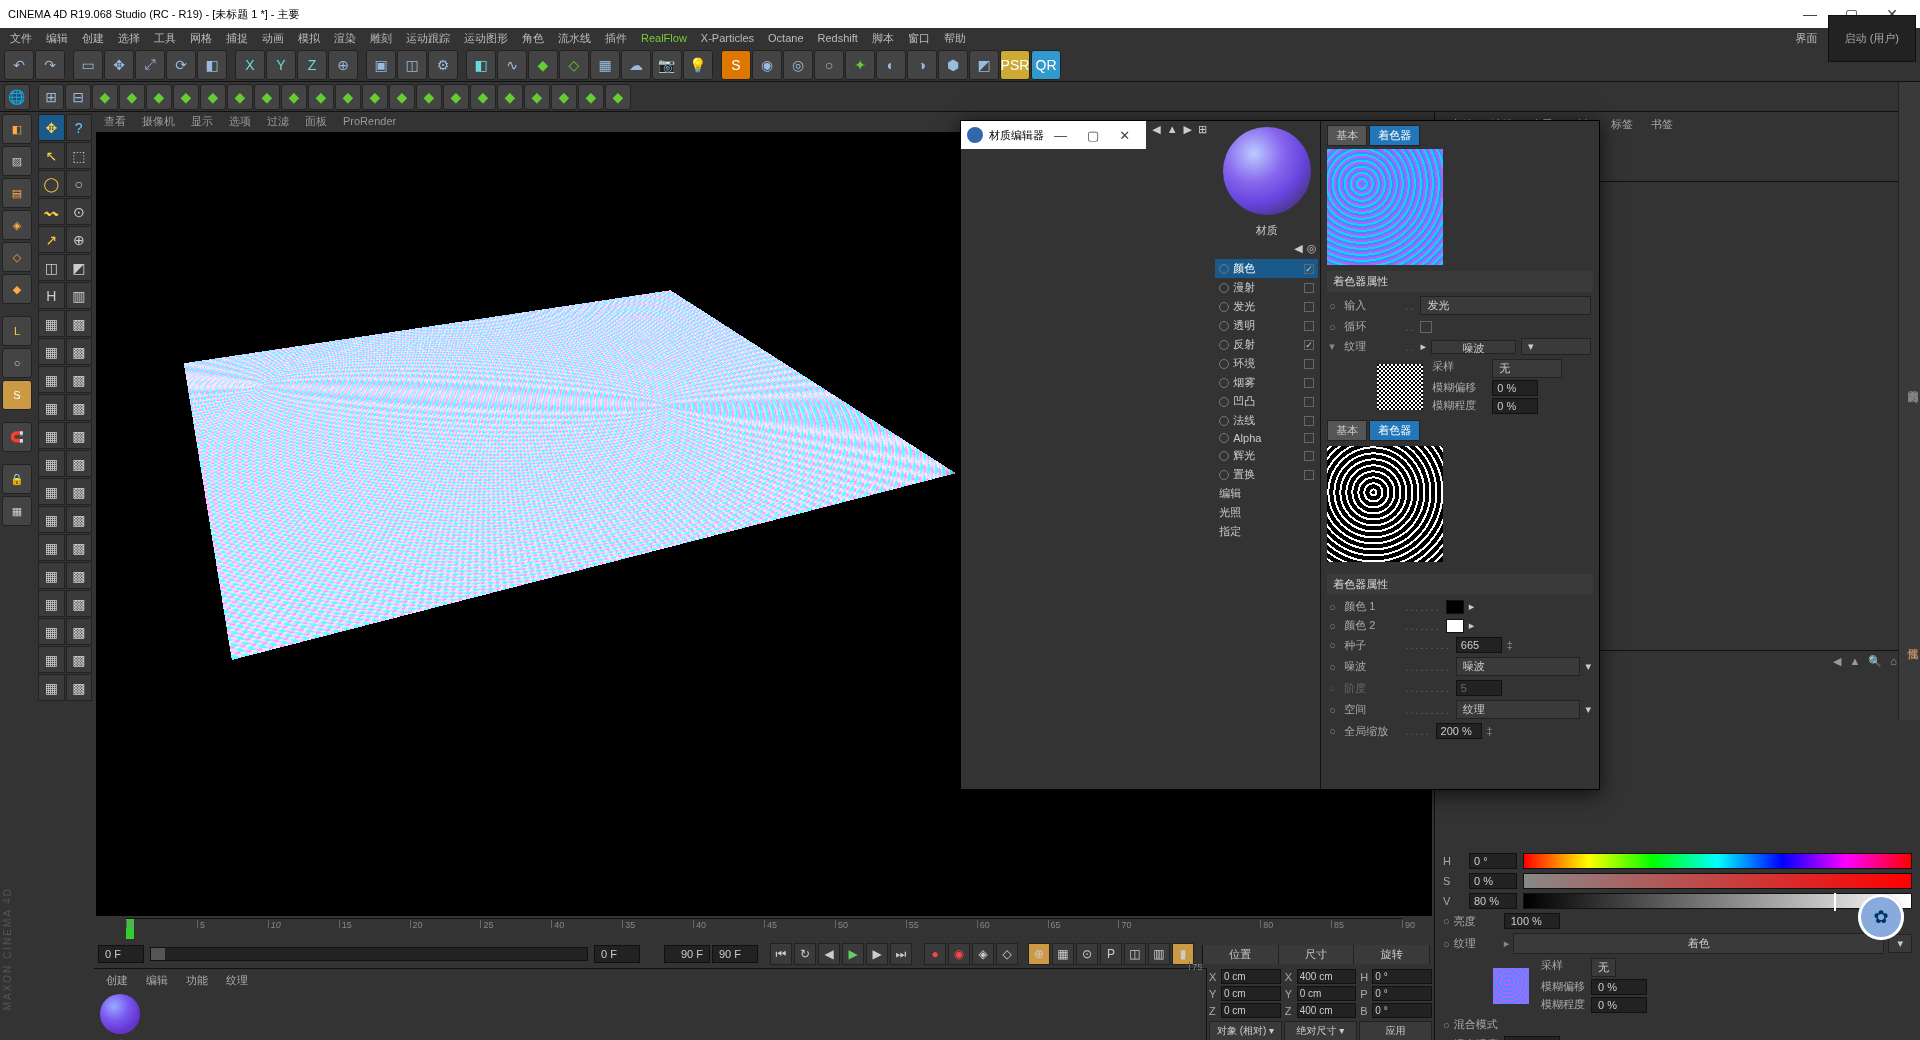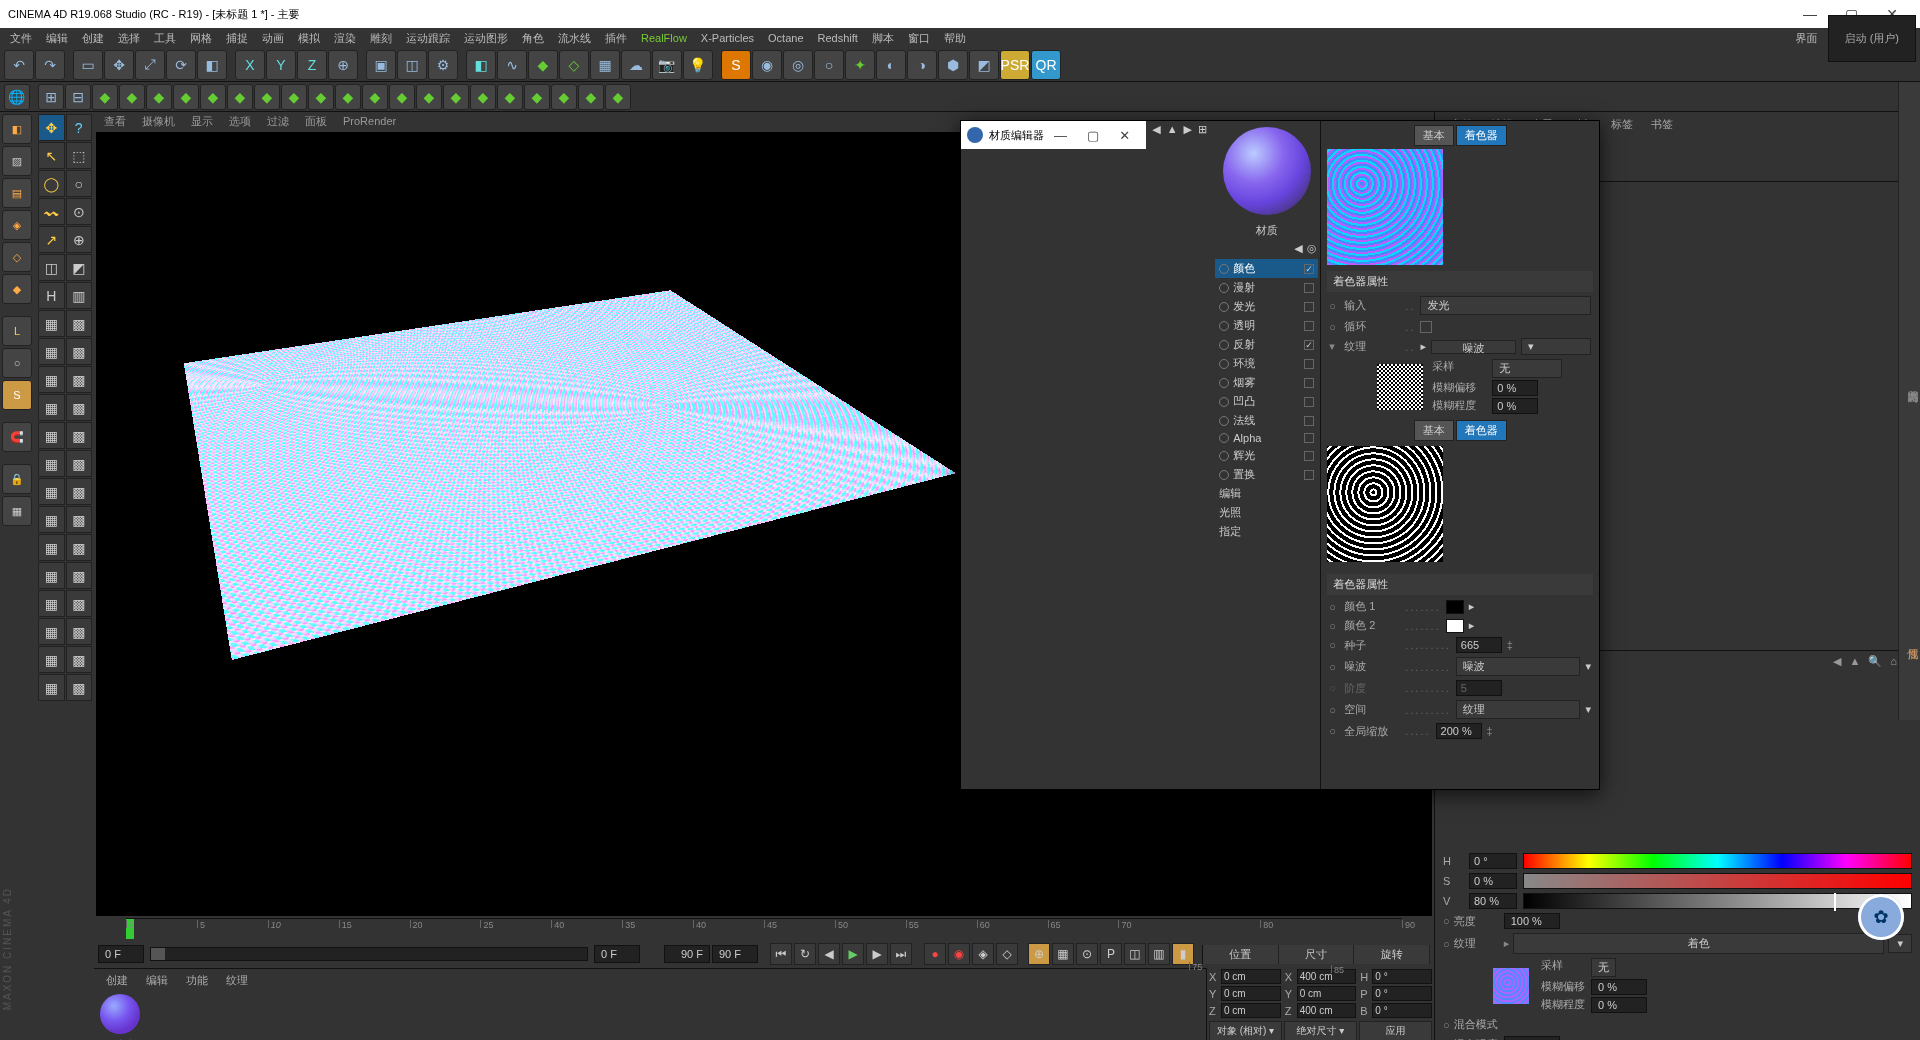--- a/index.html
+++ b/index.html
@@ -86,21 +86,21 @@
 .matwin .mleft { width:108px; background:#333; border-right:1px solid #111; }
 .bigball { width:88px; height:88px; border-radius:50%; margin:6px auto; background:
   radial-gradient(circle at 35% 30%,#bcf,#86e 35%,#64d 60%,#437 85%); }
 .chklist { padding:2px; }
 .chkrow { display:flex; align-items:center; gap:4px; padding:2px 4px; }
 .chkrow .rdo { width:10px; height:10px; border:1px solid #777; border-radius:50%; display:inline-block; }
 .chkrow.sel { background:#1a5a8a; color:#fff; }
 .chkrow .cb { width:10px; height:10px; border:1px solid #666; display:inline-block; }
 .chkrow .cb.on::after { content:"✓"; color:#ccc; font-size:9px; position:relative; top:-3px; }
 .matwin .mright { flex:1; padding:4px 6px; overflow:auto; background:#333; position:relative; }
-.mtabs { display:flex; gap:2px; margin-bottom:3px;justify-content:center; }
+.mtabs { display:flex; gap:2px; margin-bottom:3px; }
 .mtabs .t { background:#555; padding:2px 8px; border:1px solid #222; }
 .mtabs .t.act { background:#2277bb; color:#fff; }
 .bigthumb { width:116px; height:116px; background:
   repeating-radial-gradient(circle at 30% 30%,#58f 0 2px,#a6f 2px 4px,#3cf 4px 6px);
   filter:saturate(1.3); margin:2px 0 6px 0; }
 .sectionhdr { background:#3a3a3a; padding:3px 6px; color:#ddd; margin:4px 0 2px 0; }
 .mrow { display:flex; align-items:center; gap:5px; padding:2px 2px; }
 .mrow .bullet { color:#888; width:10px; }
 .mrow .lab { color:#aaa; min-width:56px; }
 .mrow .dots { color:#666; letter-spacing:2px; flex:0 0 auto; }
@@ -375,21 +375,21 @@
         <div class="tmark" style="left: 38.8889%;">35</div>
         <div class="tmark" style="left: 44.4444%;">40</div>
         <div class="tmark" style="left: 50%;">45</div>
         <div class="tmark" style="left: 55.5556%;">50</div>
         <div class="tmark" style="left: 61.1111%;">55</div>
         <div class="tmark" style="left: 66.6667%;">60</div>
         <div class="tmark" style="left: 72.2222%;">65</div>
         <div class="tmark" style="left: 77.7778%;">70</div>
         <div class="tmark" style="left: 83.3333%; margin-top: 42px;">75</div>
         <div class="tmark" style="left: 88.8889%;">80</div>
-        <div class="tmark" style="left: 94.4444%; margin-top: 45px;">85</div>
+        <div class="tmark" style="left: 94.4444%;">85</div>
         <div class="tmark" style="left: 100%;">90</div>
     </div>
 
     <div class="playrow">
       <div class="numbox">0 F</div>
       <div class="slider">
           <div class="thumb"></div>
         </div>
       <div class="numbox">0 F</div>
       <div style="width:20px"></div>

